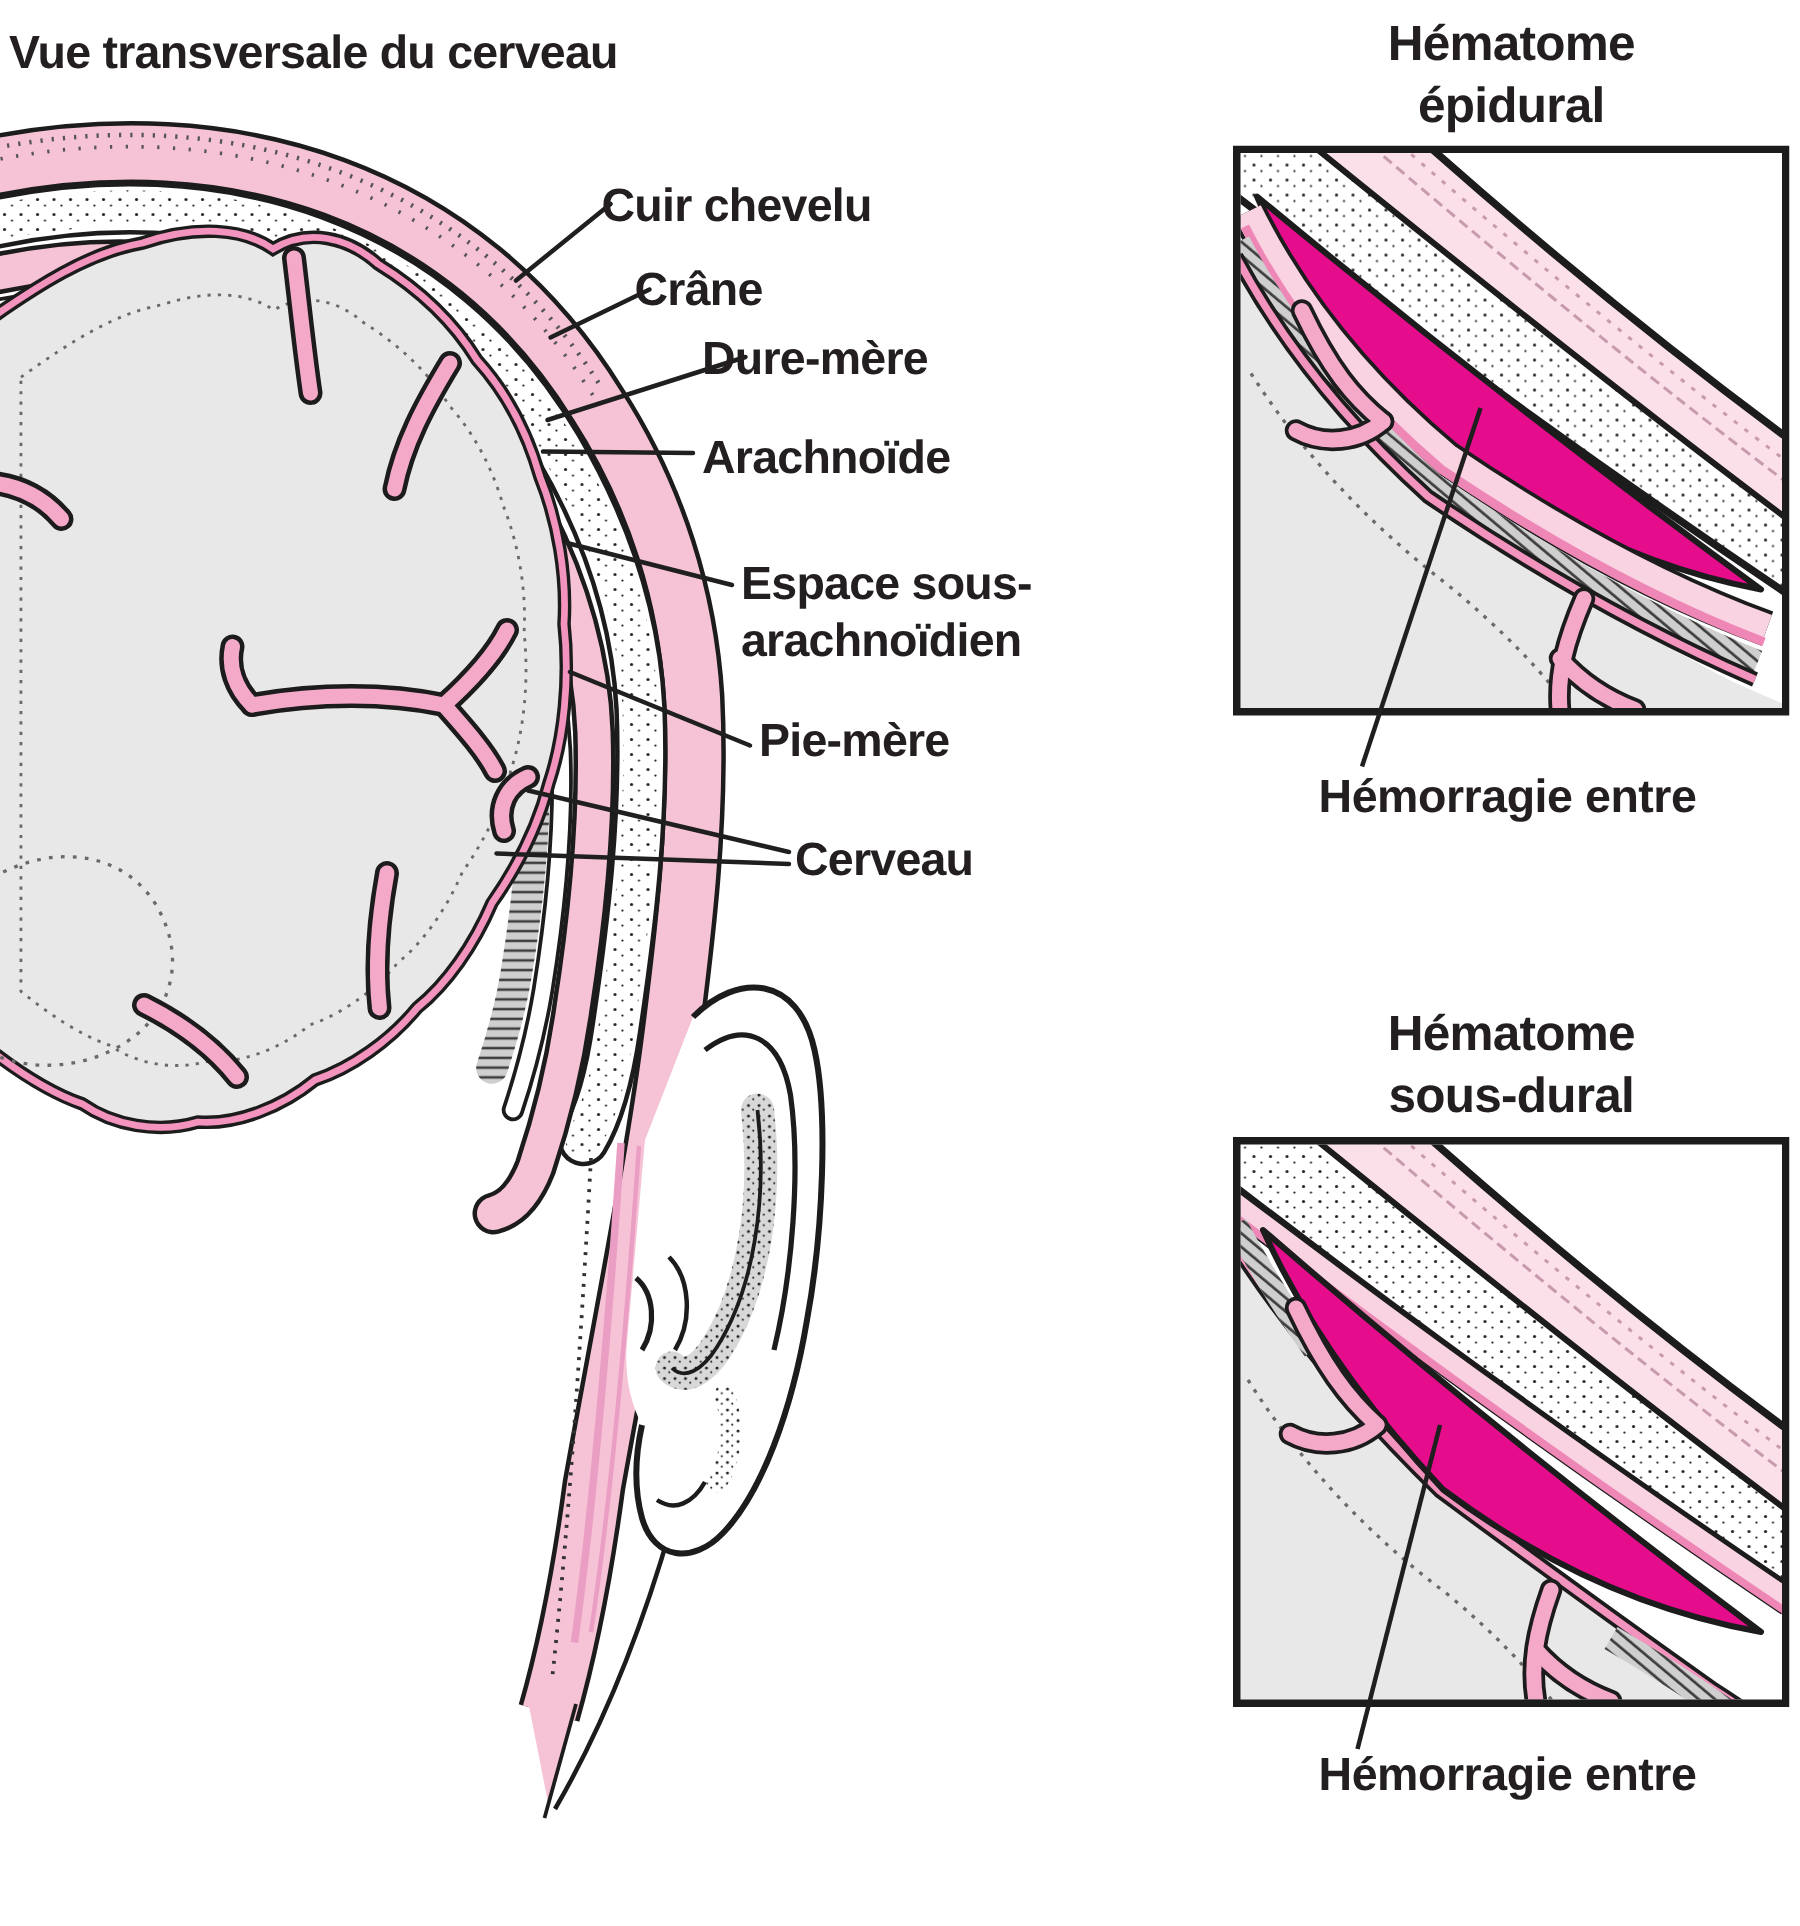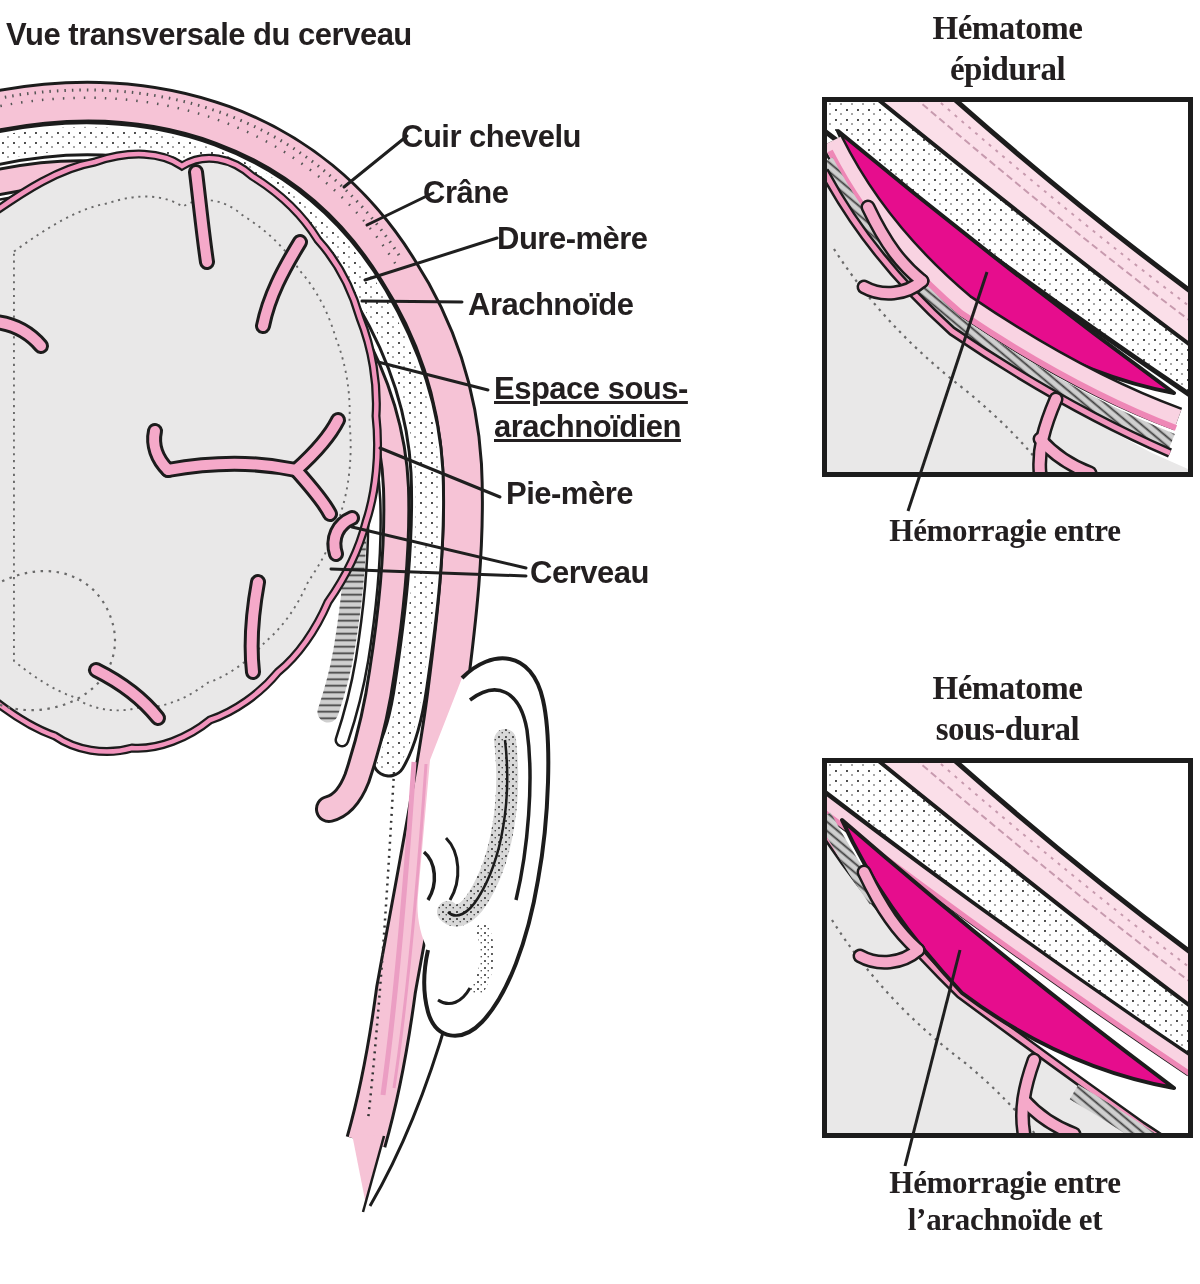--- a/index.html
+++ b/index.html
@@ -1,22 +1,22 @@
 <!DOCTYPE html>
 <html><head>
 <meta charset="utf-8">
 <style>
   html,body{margin:0;padding:0;background:#fff;}
   #stage{position:relative;width:1200px;height:1284px;background:#ffffff;overflow:hidden;
          font-family:"Liberation Sans",sans-serif;}
   svg{position:absolute;display:block;}
   .lbl{position:absolute;font-weight:700;font-size:31px;line-height:34px;
        color:#231f20;white-space:nowrap;letter-spacing:-0.5px;}
-  .lbl2{line-height:38px;text-decoration:underline;}
-  .ctr{text-align:center;white-space:normal;font-family:Liberation Serif, serif;}
+  .lbl2{line-height:38px;}
+  .ctr{text-align:center;white-space:normal;}
   .ttl{font-size:33px;line-height:41px;}
   .cap{font-size:31px;line-height:37px;letter-spacing:-0.3px;}
 </style>
 </head>
 <body>
 
 <div id="stage">
 
   <svg style="left:0;top:0" width="800" height="1284" viewBox="0 0 800 1284">
     <defs>
@@ -237,21 +237,21 @@
       </g>
     </g>
     <rect x="2.5" y="2.5" width="366" height="375" fill="none" stroke="#1c1c1c" stroke-width="5"></rect>
     <line x1="138" y1="192" x2="83" y2="408" stroke="#1f1f1f" stroke-width="3"></line>
   </svg>
 
   <div class="lbl" style="left:6px;top:18px">Vue transversale du cerveau</div>
 
   <div class="lbl" style="left:401px;top:120px">Cuir chevelu</div>
   <div class="lbl" style="left:423px;top:176px">Crâne</div>
-  <div class="lbl" style="left:497px;top:222px">Dure-mère</div>
+  <div class="lbl" style="left:468px;top:222px">Dure-mère</div>
   <div class="lbl" style="left:468px;top:288px">Arachnoïde</div>
   <div class="lbl lbl2" style="left:494px;top:370px">
     <span>Espace sous-</span><br>
     <span>arachnoïdien</span>
   </div>
   <div class="lbl" style="left:506px;top:477px">Pie-mère</div>
   <div class="lbl" style="left:530px;top:556px">Cerveau</div>
 
   <div class="lbl ctr ttl" style="left:820px;top:8px;width:375px">
     <span>Hématome</span><br>
@@ -260,16 +260,16 @@
   <div class="lbl ctr cap" style="left:790px;top:512px;width:430px">
     <span>Hémorragie entre</span><br>
   </div>
 
   <div class="lbl ctr ttl" style="left:820px;top:668px;width:375px">
     <span>Hématome</span><br>
     <span>sous-dural</span>
   </div>
   <div class="lbl ctr cap" style="left:790px;top:1164px;width:430px">
     <span>Hémorragie entre</span><br>
-    <span>l’arachnoïde et</span><br>
+    <br>
   </div>
 
 </div>
 
 </body></html>

